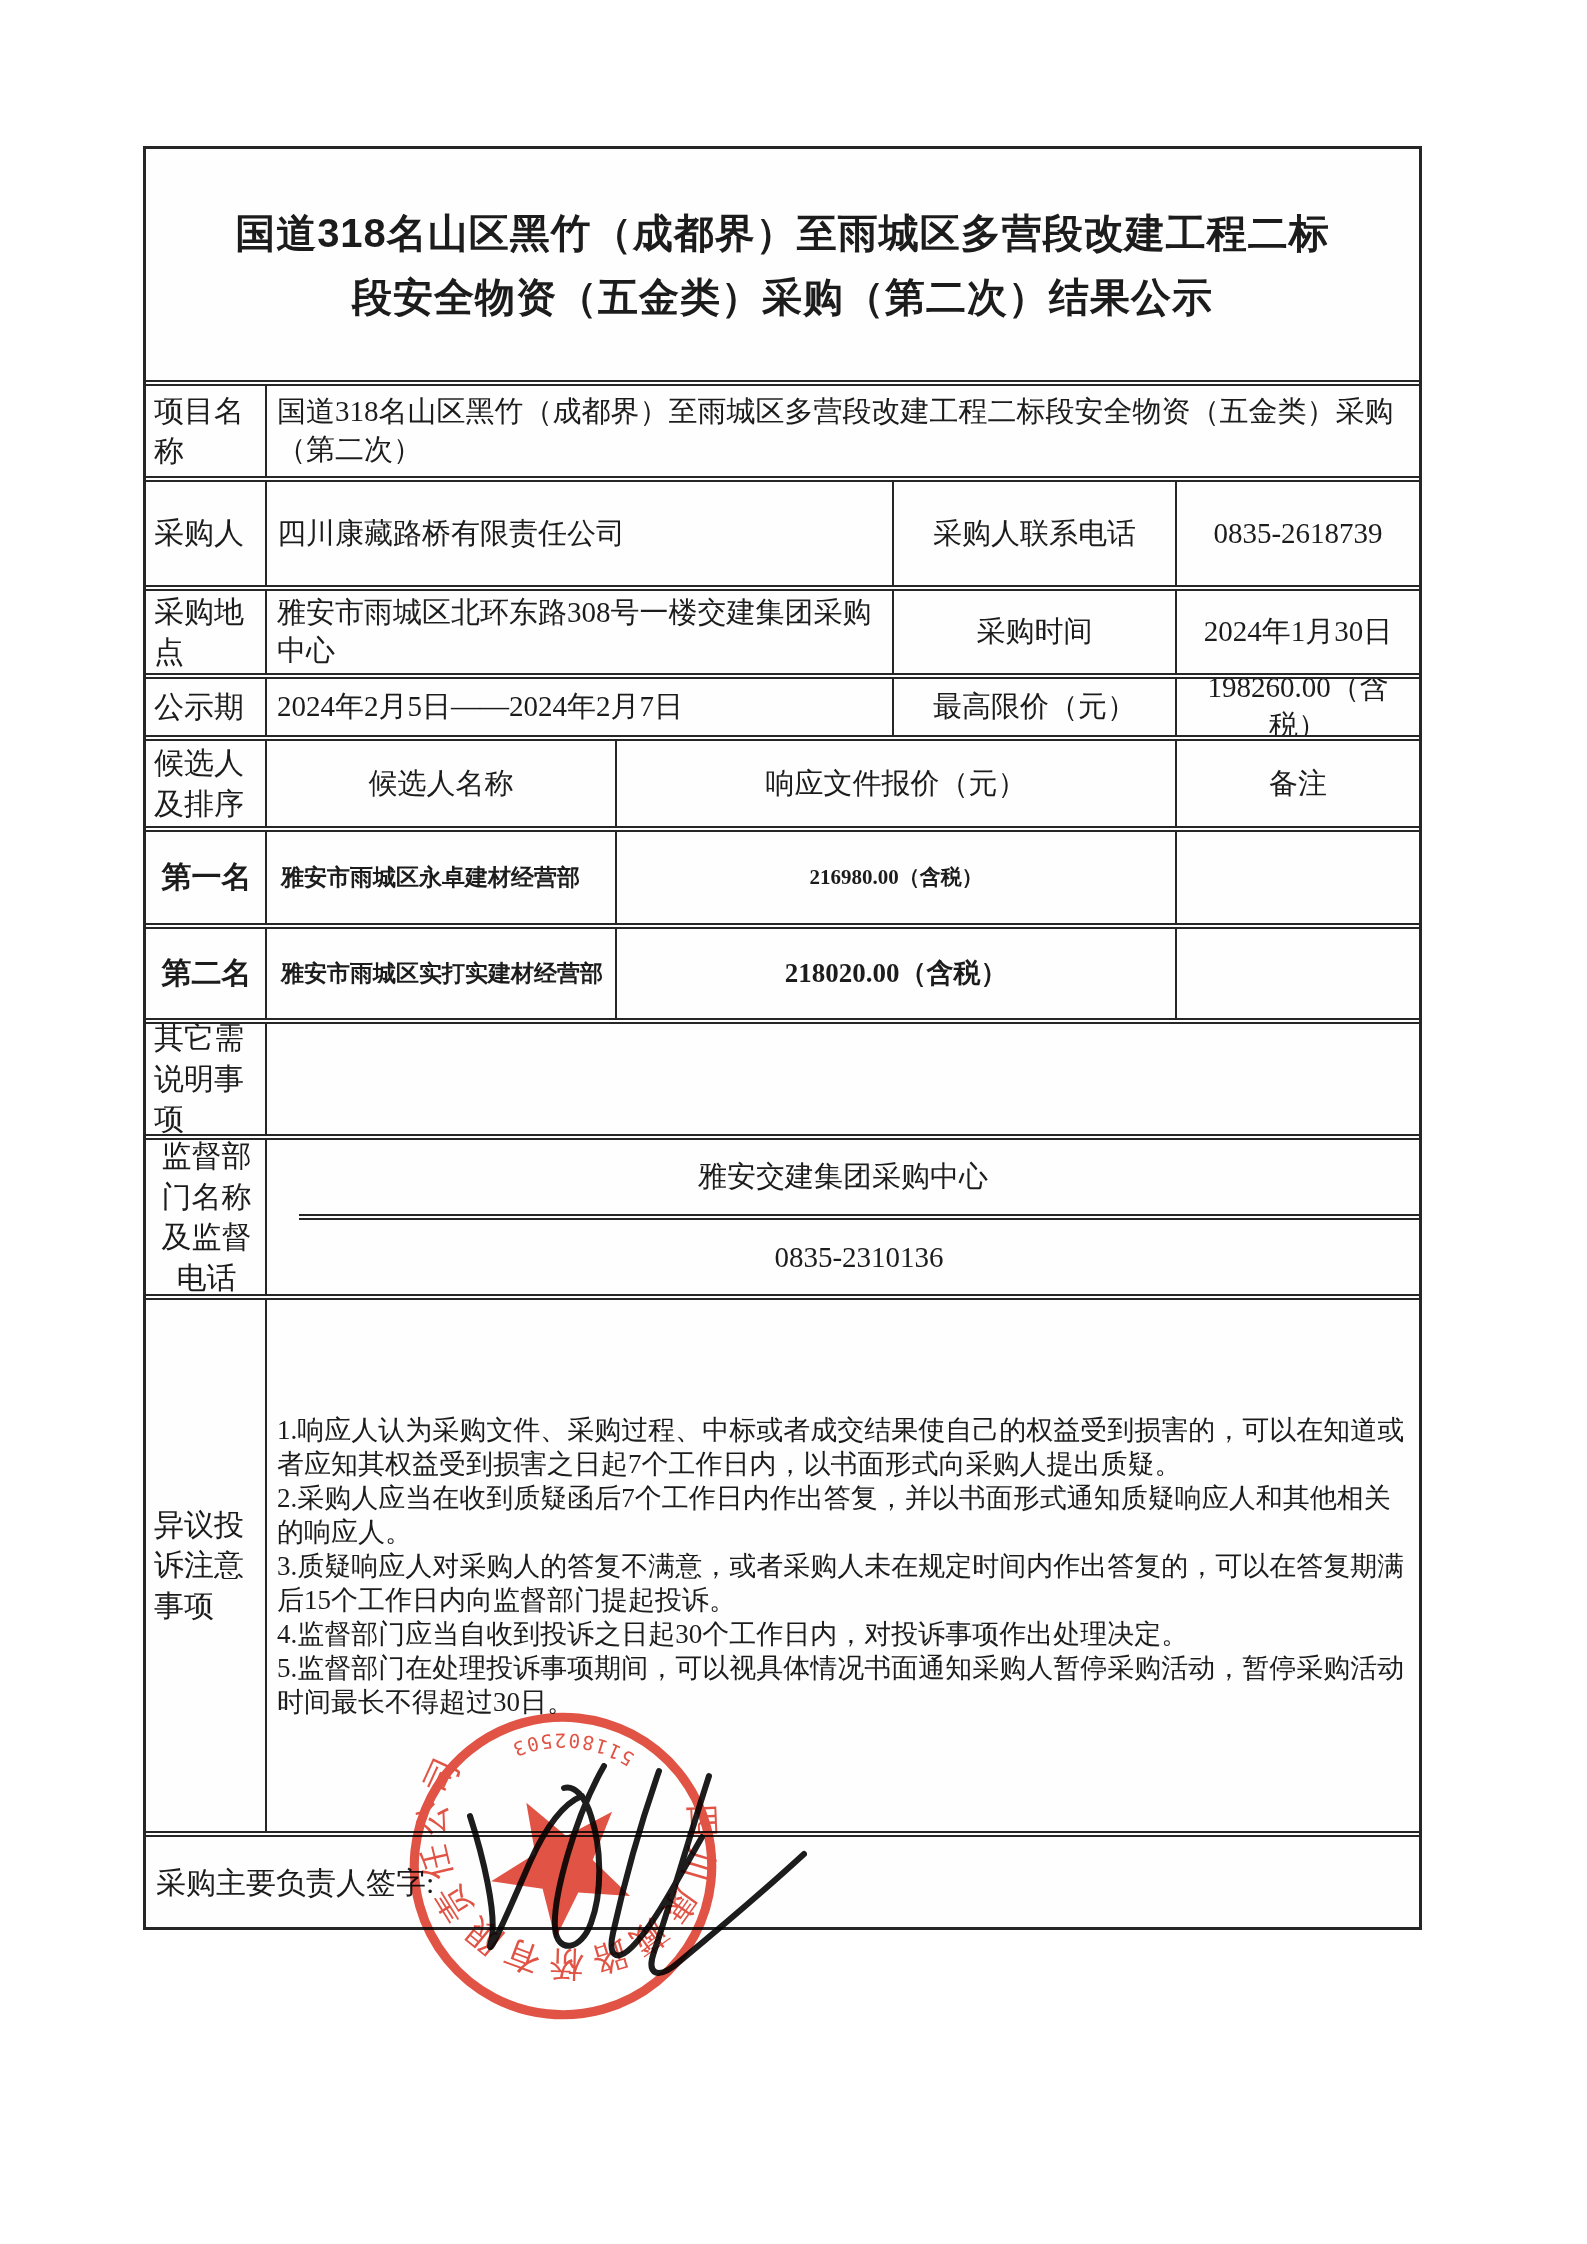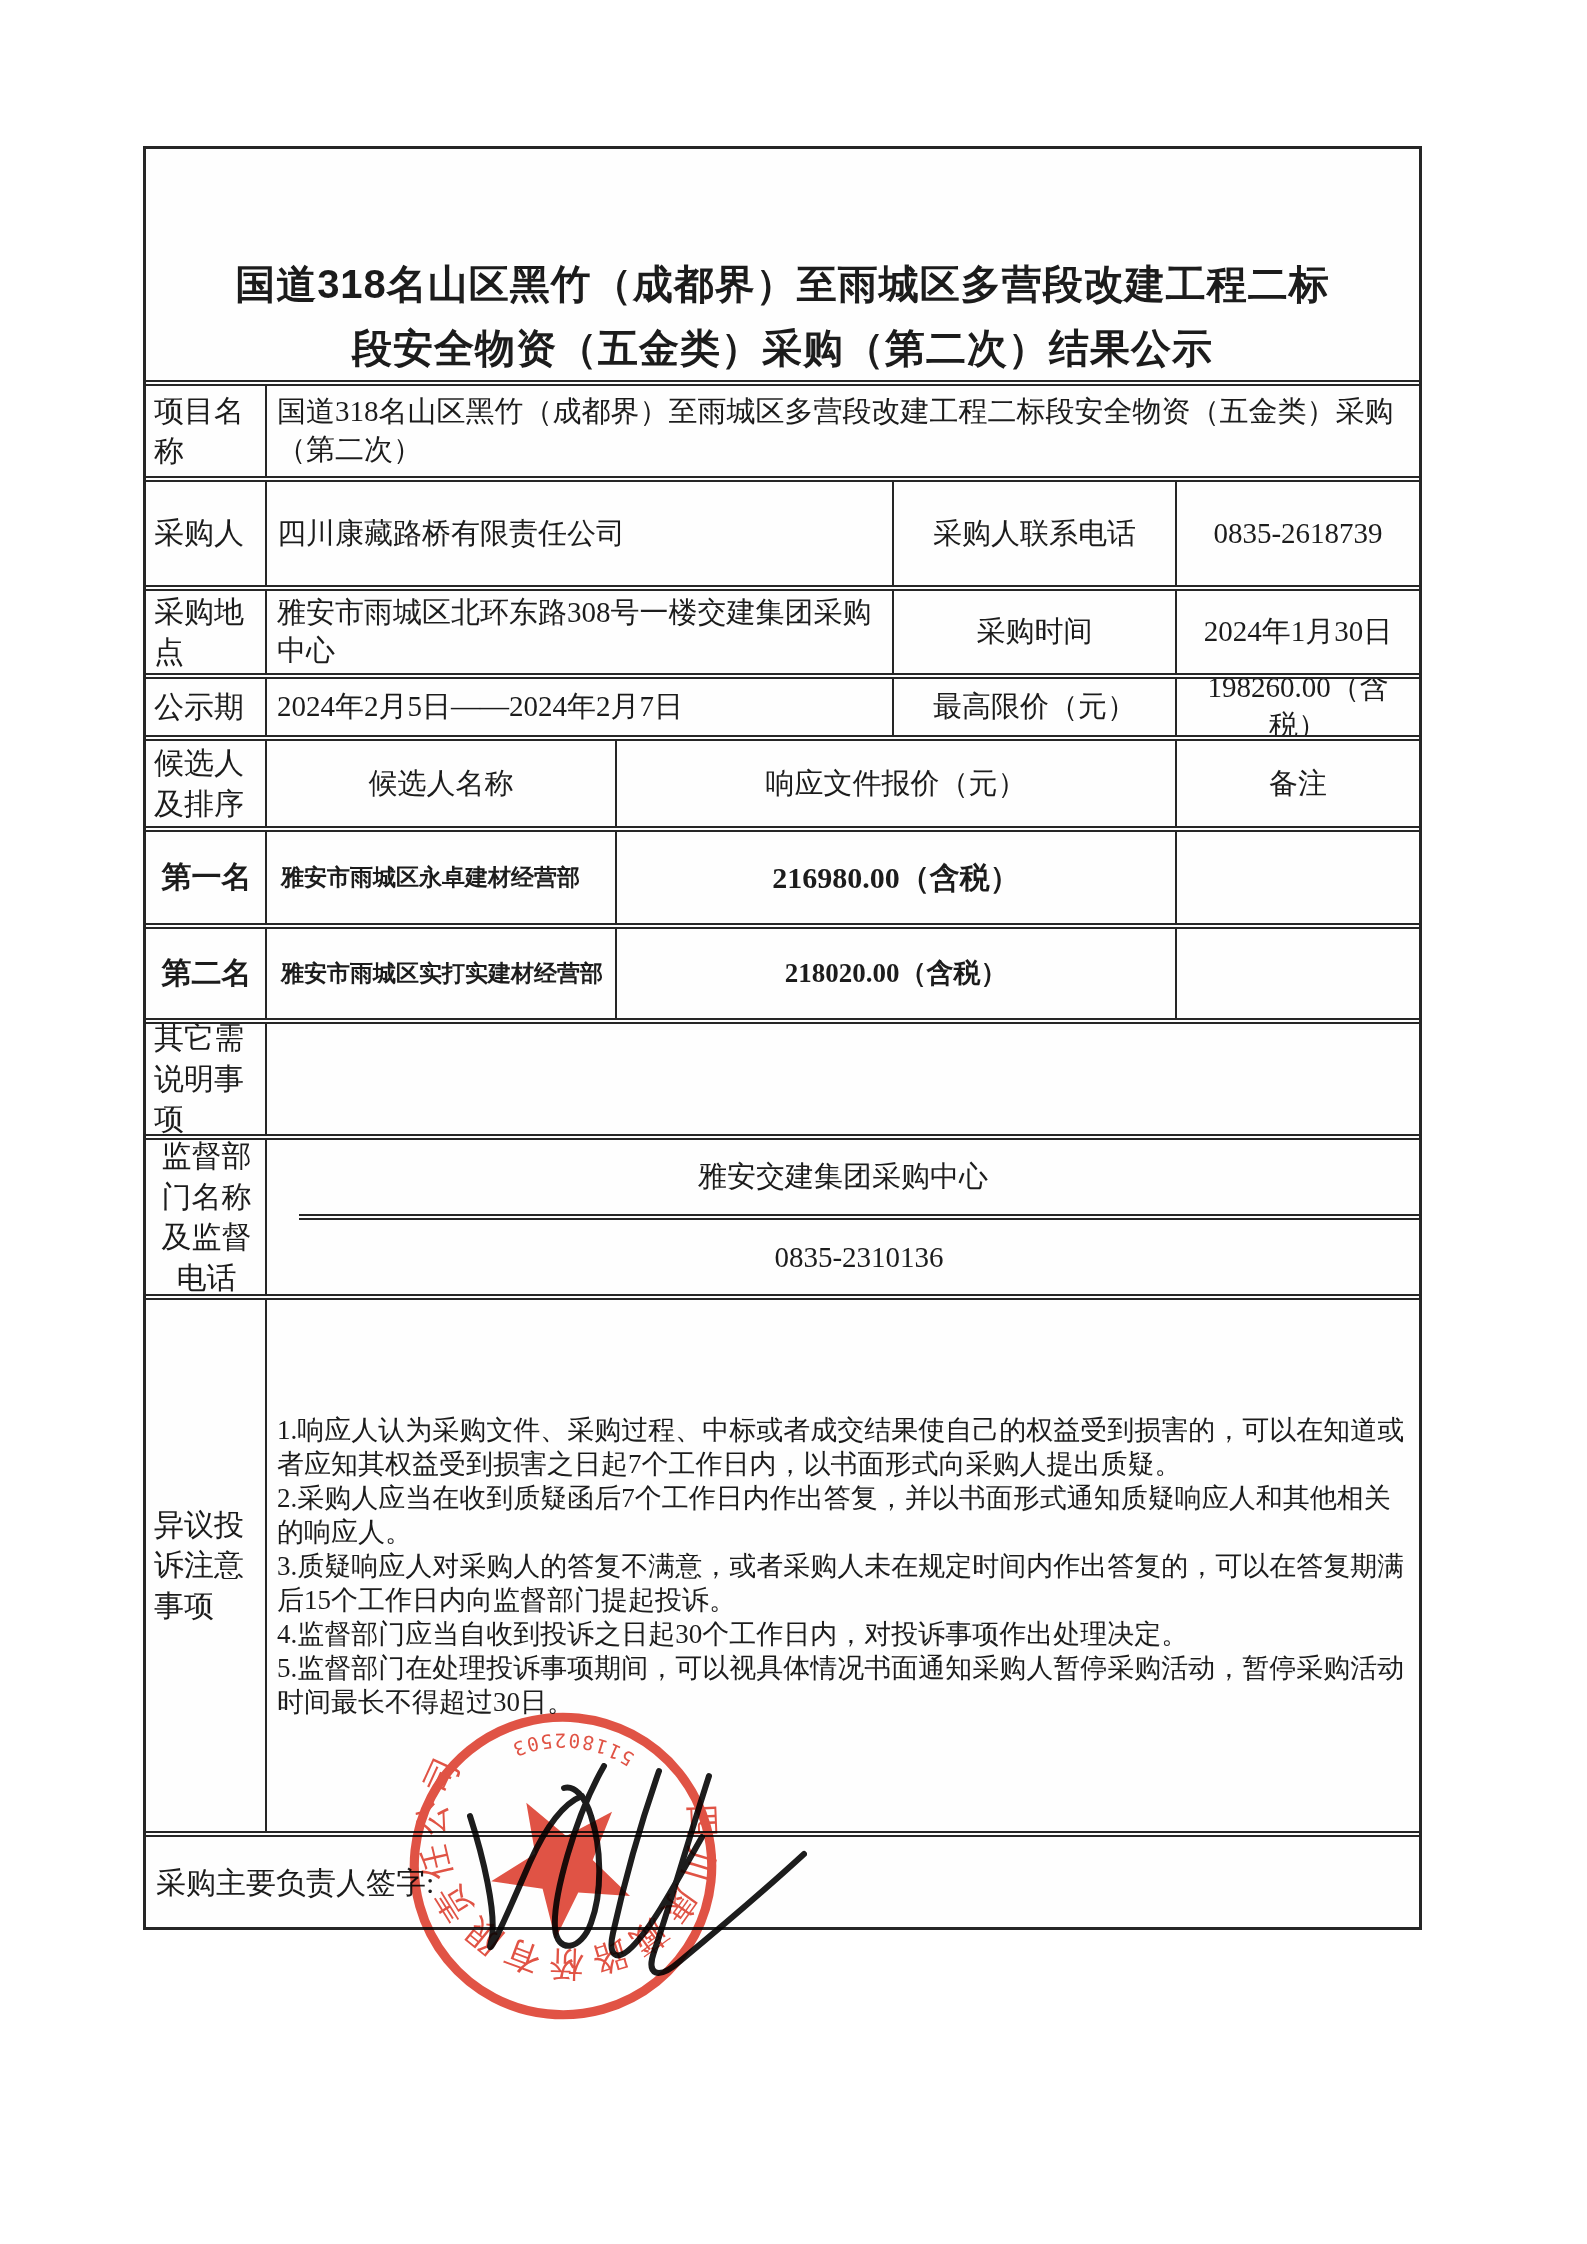--- a/index.html
+++ b/index.html
@@ -30,21 +30,21 @@
   .cell.vline{border-left:2px solid #262626;}
   .label-cell{
     width:119px;flex:0 0 119px;
     padding:4px 6px 4px 8px;
     font-size:30px;line-height:1.35;
     word-break:break-all;
   }
   .center{justify-content:center;text-align:center;}
   .title-row{
     height:231px;
-    display:flex;align-items:flex-end;justify-content:center;
+    display:flex;align-items:center;justify-content:center;
   }
   .title-text{
     width:1240px;
     text-align:center;
     font-family:"Liberation Sans","DejaVu Sans",sans-serif;
     font-weight:bold;
     font-size:40px;line-height:64px;
     letter-spacing:1px;
   }
   .val{font-size:29px;}
@@ -123,21 +123,21 @@
     <div class="trow r5">
       <div class="cell label-cell">候选人及排序</div>
       <div class="cell vline val cn center">候选人名称</div>
       <div class="cell vline val cp center">响应文件报价（元）</div>
       <div class="cell vline val cr center">备注</div>
     </div>
 
     <div class="trow r6">
       <div class="cell label-cell center rank-cell">第一名</div>
       <div class="cell vline cn name-cell">雅安市雨城区永卓建材经营部</div>
-      <div class="cell vline val cp center" style="font-weight:bold;font-size:30px;">216980.00（含税）</div>
+      <div class="cell vline val cp center" style="font-weight:bold;font-size:21px;">216980.00（含税）</div>
       <div class="cell vline cr"></div>
     </div>
 
     <div class="trow r7">
       <div class="cell label-cell center rank-cell">第二名</div>
       <div class="cell vline cn name-cell">雅安市雨城区实打实建材经营部</div>
       <div class="cell vline val cp center" style="font-weight:bold;font-size:27px;">218020.00（含税）</div>
       <div class="cell vline cr"></div>
     </div>
 

